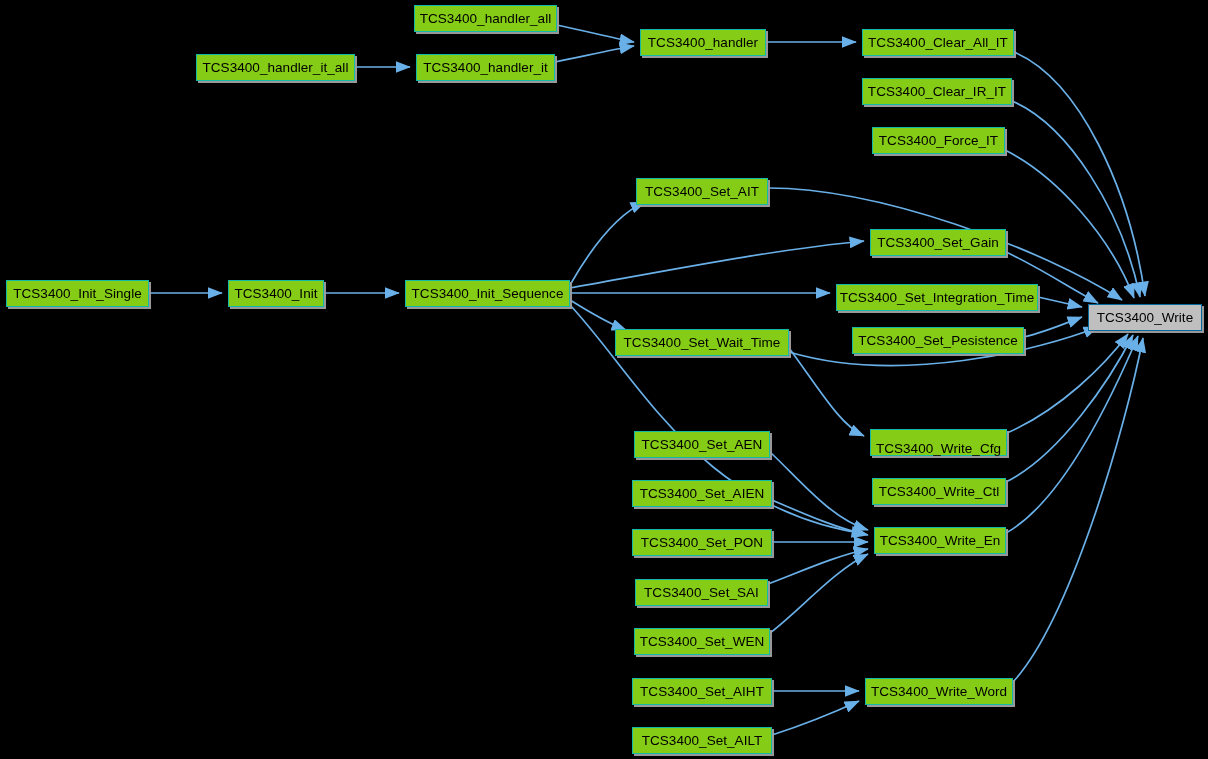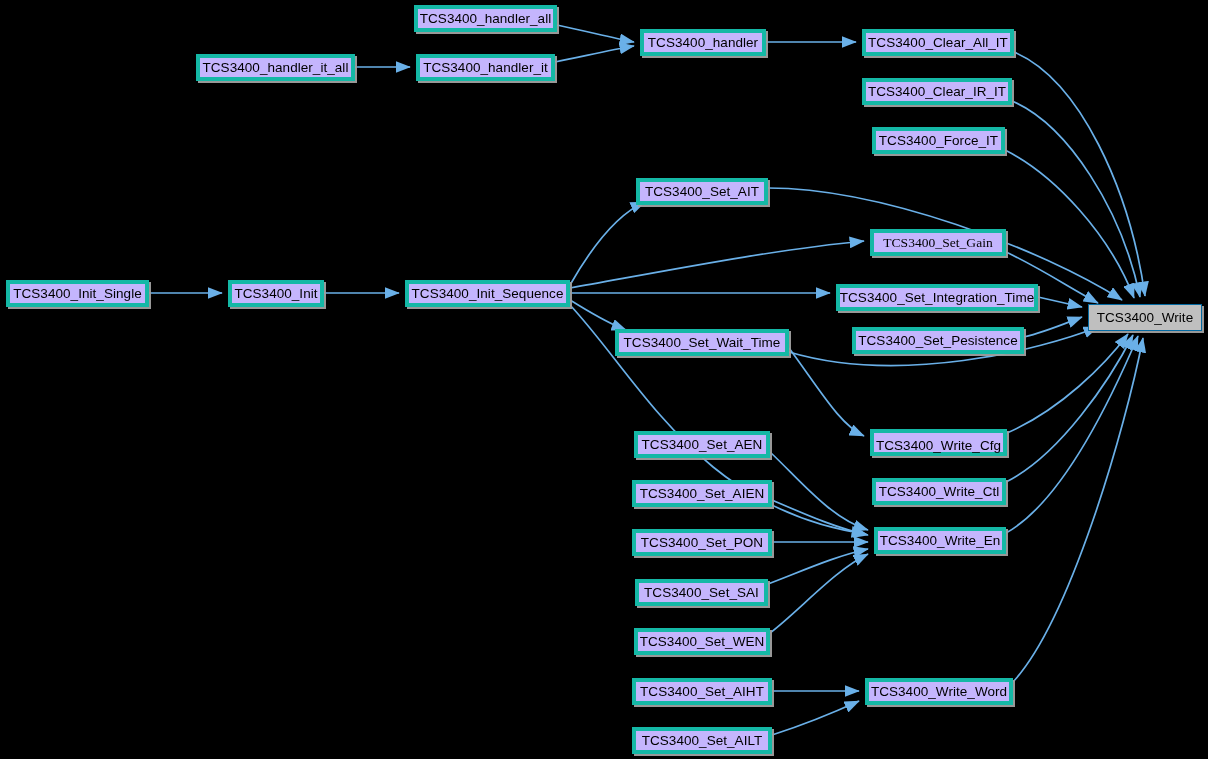--- a/index.html
+++ b/index.html
@@ -19,22 +19,22 @@
     position: absolute;
     left: 0;
     top: 0;
     width: 1208px;
     height: 759px;
     pointer-events: none;
   }
   .node {
     position: absolute;
     box-sizing: border-box;
-    background: #c4b5fd;
-    border: 4px solid #14b8a6;
+    background: #84cc16;
+    border: 1px solid #14b8a6;
     box-shadow: 2px 2px 0 0 rgba(160,160,160,0.95);
     color: #000000;
     font-size: 13.5px;
     line-height: 1;
     display: flex;
     align-items: center;
     justify-content: center;
     white-space: nowrap;
     letter-spacing: 0.05px;
     z-index: 5;
@@ -113,21 +113,21 @@
       </div>
       <div class="node" style="left: 862px; top: 78px; width: 150px; height: 27px;">
         <span class="node-label">TCS3400_Clear_IR_IT</span>
       </div>
       <div class="node" style="left: 872px; top: 127px; width: 133px; height: 27px;">
         <span class="node-label">TCS3400_Force_IT</span>
       </div>
       <div class="node" style="left: 636px; top: 178px; width: 132px; height: 27px;">
         <span class="node-label">TCS3400_Set_AIT</span>
       </div>
-      <div class="node" style="left: 870px; top: 229px; width: 136px; height: 27px; font-family: Liberation Serif, serif;">
+      <div class="node" style="left: 870px; top: 229px; width: 136px; height: 27px;">
         <span class="node-label">TCS3400_Set_Gain</span>
       </div>
       <div class="node" style="left: 6px; top: 280px; width: 143px; height: 27px;">
         <span class="node-label">TCS3400_Init_Single</span>
       </div>
       <div class="node" style="left: 228px; top: 280px; width: 96px; height: 27px;">
         <span class="node-label">TCS3400_Init</span>
       </div>
       <div class="node" style="left: 405px; top: 280px; width: 165px; height: 27px;">
         <span class="node-label">TCS3400_Init_Sequence</span>

